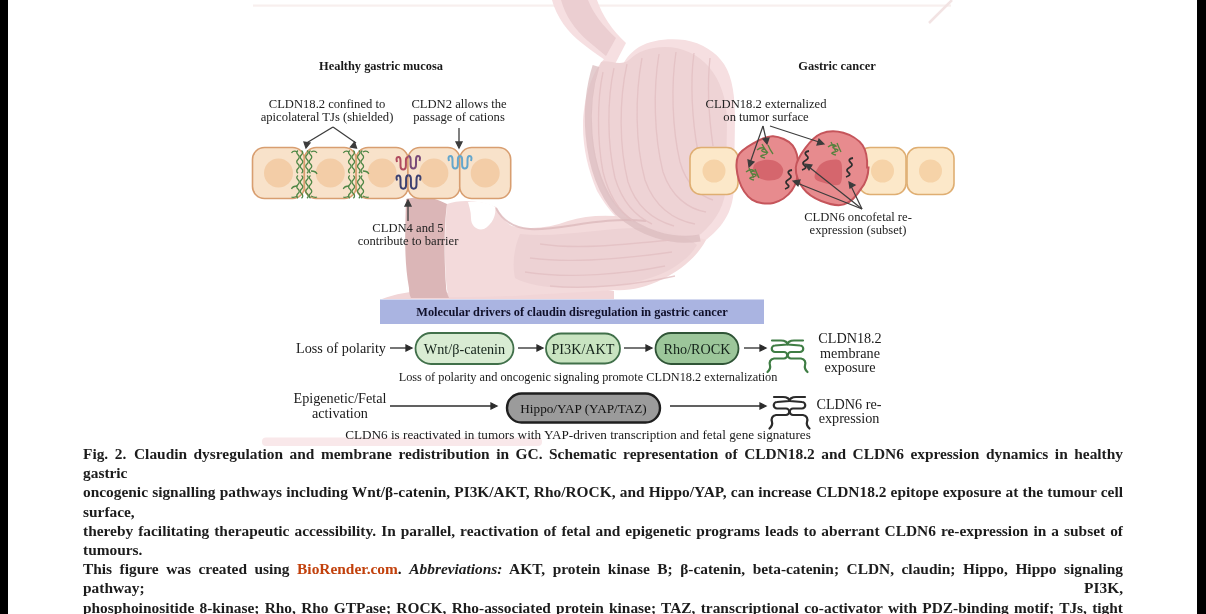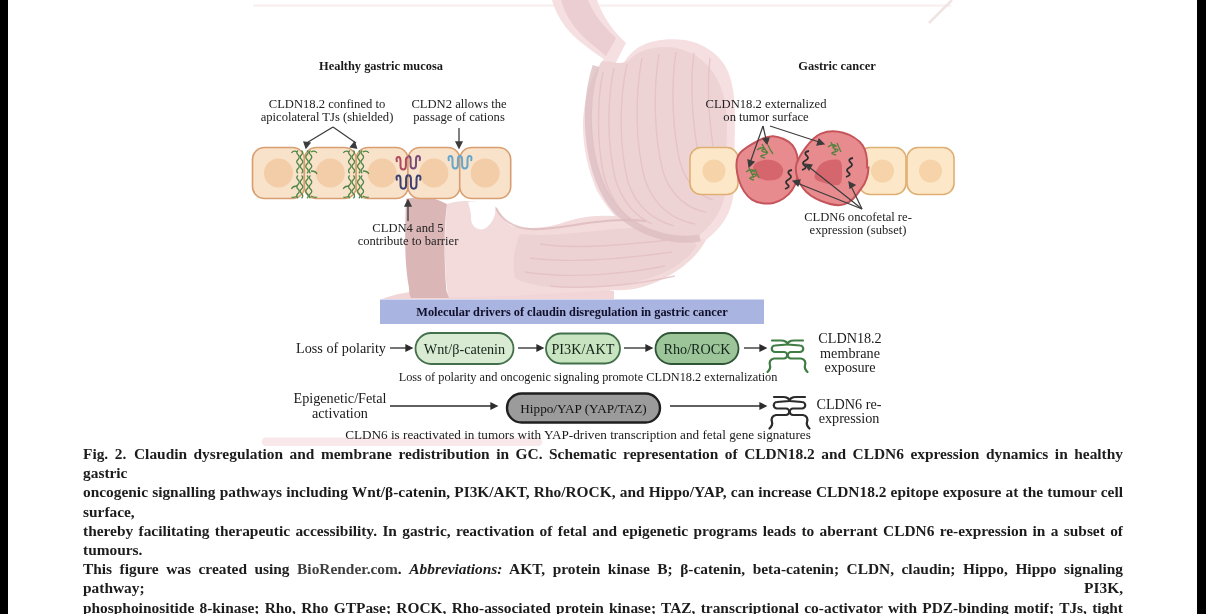--- a/index.html
+++ b/index.html
@@ -5,21 +5,21 @@
 html,body{margin:0;padding:0;}
 body{width:1206px;height:614px;background:#fff;position:relative;overflow:hidden;
   font-family:"Liberation Serif",serif;}
 #leftbar{position:absolute;left:0;top:0;width:8px;height:614px;background:#000;}
 #rightbar{position:absolute;left:1197px;top:0;width:9px;height:614px;background:#000;}
 #fig{position:absolute;left:0;top:0;}
 #caption{position:absolute;left:83px;top:444px;width:1040px;
   font-size:15.4px;line-height:19.2px;color:#1c1c1c;font-weight:bold;}
 #caption .j{text-align:justify;text-align-last:justify;}
 #caption .last{text-align:right;}
-.lk{color:#404040;}
+.lk{color:#c2410c;}
 </style>
 </head>
 <body>
 <div id="leftbar"></div>
 <div id="rightbar"></div>
 <svg id="fig" width="1206" height="614">
 
 <g id="stomach">
   <rect x="253" y="4.5" width="698" height="2.2" fill="#f8efee"></rect>
   <line x1="929" y1="23" x2="952" y2="0" stroke="#f2e3e3" stroke-width="2.5"></line>
@@ -271,17 +271,17 @@
       <path d="M15.5,0 L6.5,0 C2.5,0 -0.5,2 0.5,4 L12.5,5 A3.2,3.2 0 0 1 12.5,11.5 L3.5,11.5 A3.2,3.2 0 0 0 3.5,18 L13.5,18 C17.5,18.5 18.5,22 17.5,25 C16.5,28 18.5,30 20,31.5"></path>
     </g>
   </defs>
   <use href="#mem" transform="translate(787.5,340.5)" stroke="#3f7d44"></use>
   <use href="#mem" transform="translate(789.5,397)" stroke="#2b2b2b"></use>
 </g>
 </svg>
 <div id="caption">
   <div class="j"><b>Fig. 2. Claudin dysregulation and membrane redistribution in GC.</b> Schematic representation of CLDN18.2 and CLDN6 expression dynamics in healthy gastric</div>
   <div class="j">oncogenic signalling pathways including Wnt/β-catenin, PI3K/AKT, Rho/ROCK, and Hippo/YAP, can increase CLDN18.2 epitope exposure at the tumour cell surface,</div>
-  <div class="j">thereby facilitating therapeutic accessibility. In gastric, reactivation of fetal and epigenetic programs leads to aberrant CLDN6 re-expression in a subset of tumours.</div>
+  <div class="j">thereby facilitating therapeutic accessibility. In parallel, reactivation of fetal and epigenetic programs leads to aberrant CLDN6 re-expression in a subset of tumours.</div>
   <div class="j">This figure was created using <span class="lk">BioRender.com</span>. <i>Abbreviations:</i> AKT, protein kinase B; β-catenin, beta-catenin; CLDN, claudin; Hippo, Hippo signaling pathway; PI3K,</div>
   <div class="j">phosphoinositide 8-kinase; Rho, Rho GTPase; ROCK, Rho-associated protein kinase; TAZ, transcriptional co-activator with PDZ-binding motif; TJs, tight junctions;</div>
   <div class="last">Wnt, Wnt/β-catenin signaling pathway; YAP, Yes-associated protein.</div>
 </div>
 
 </body></html>

